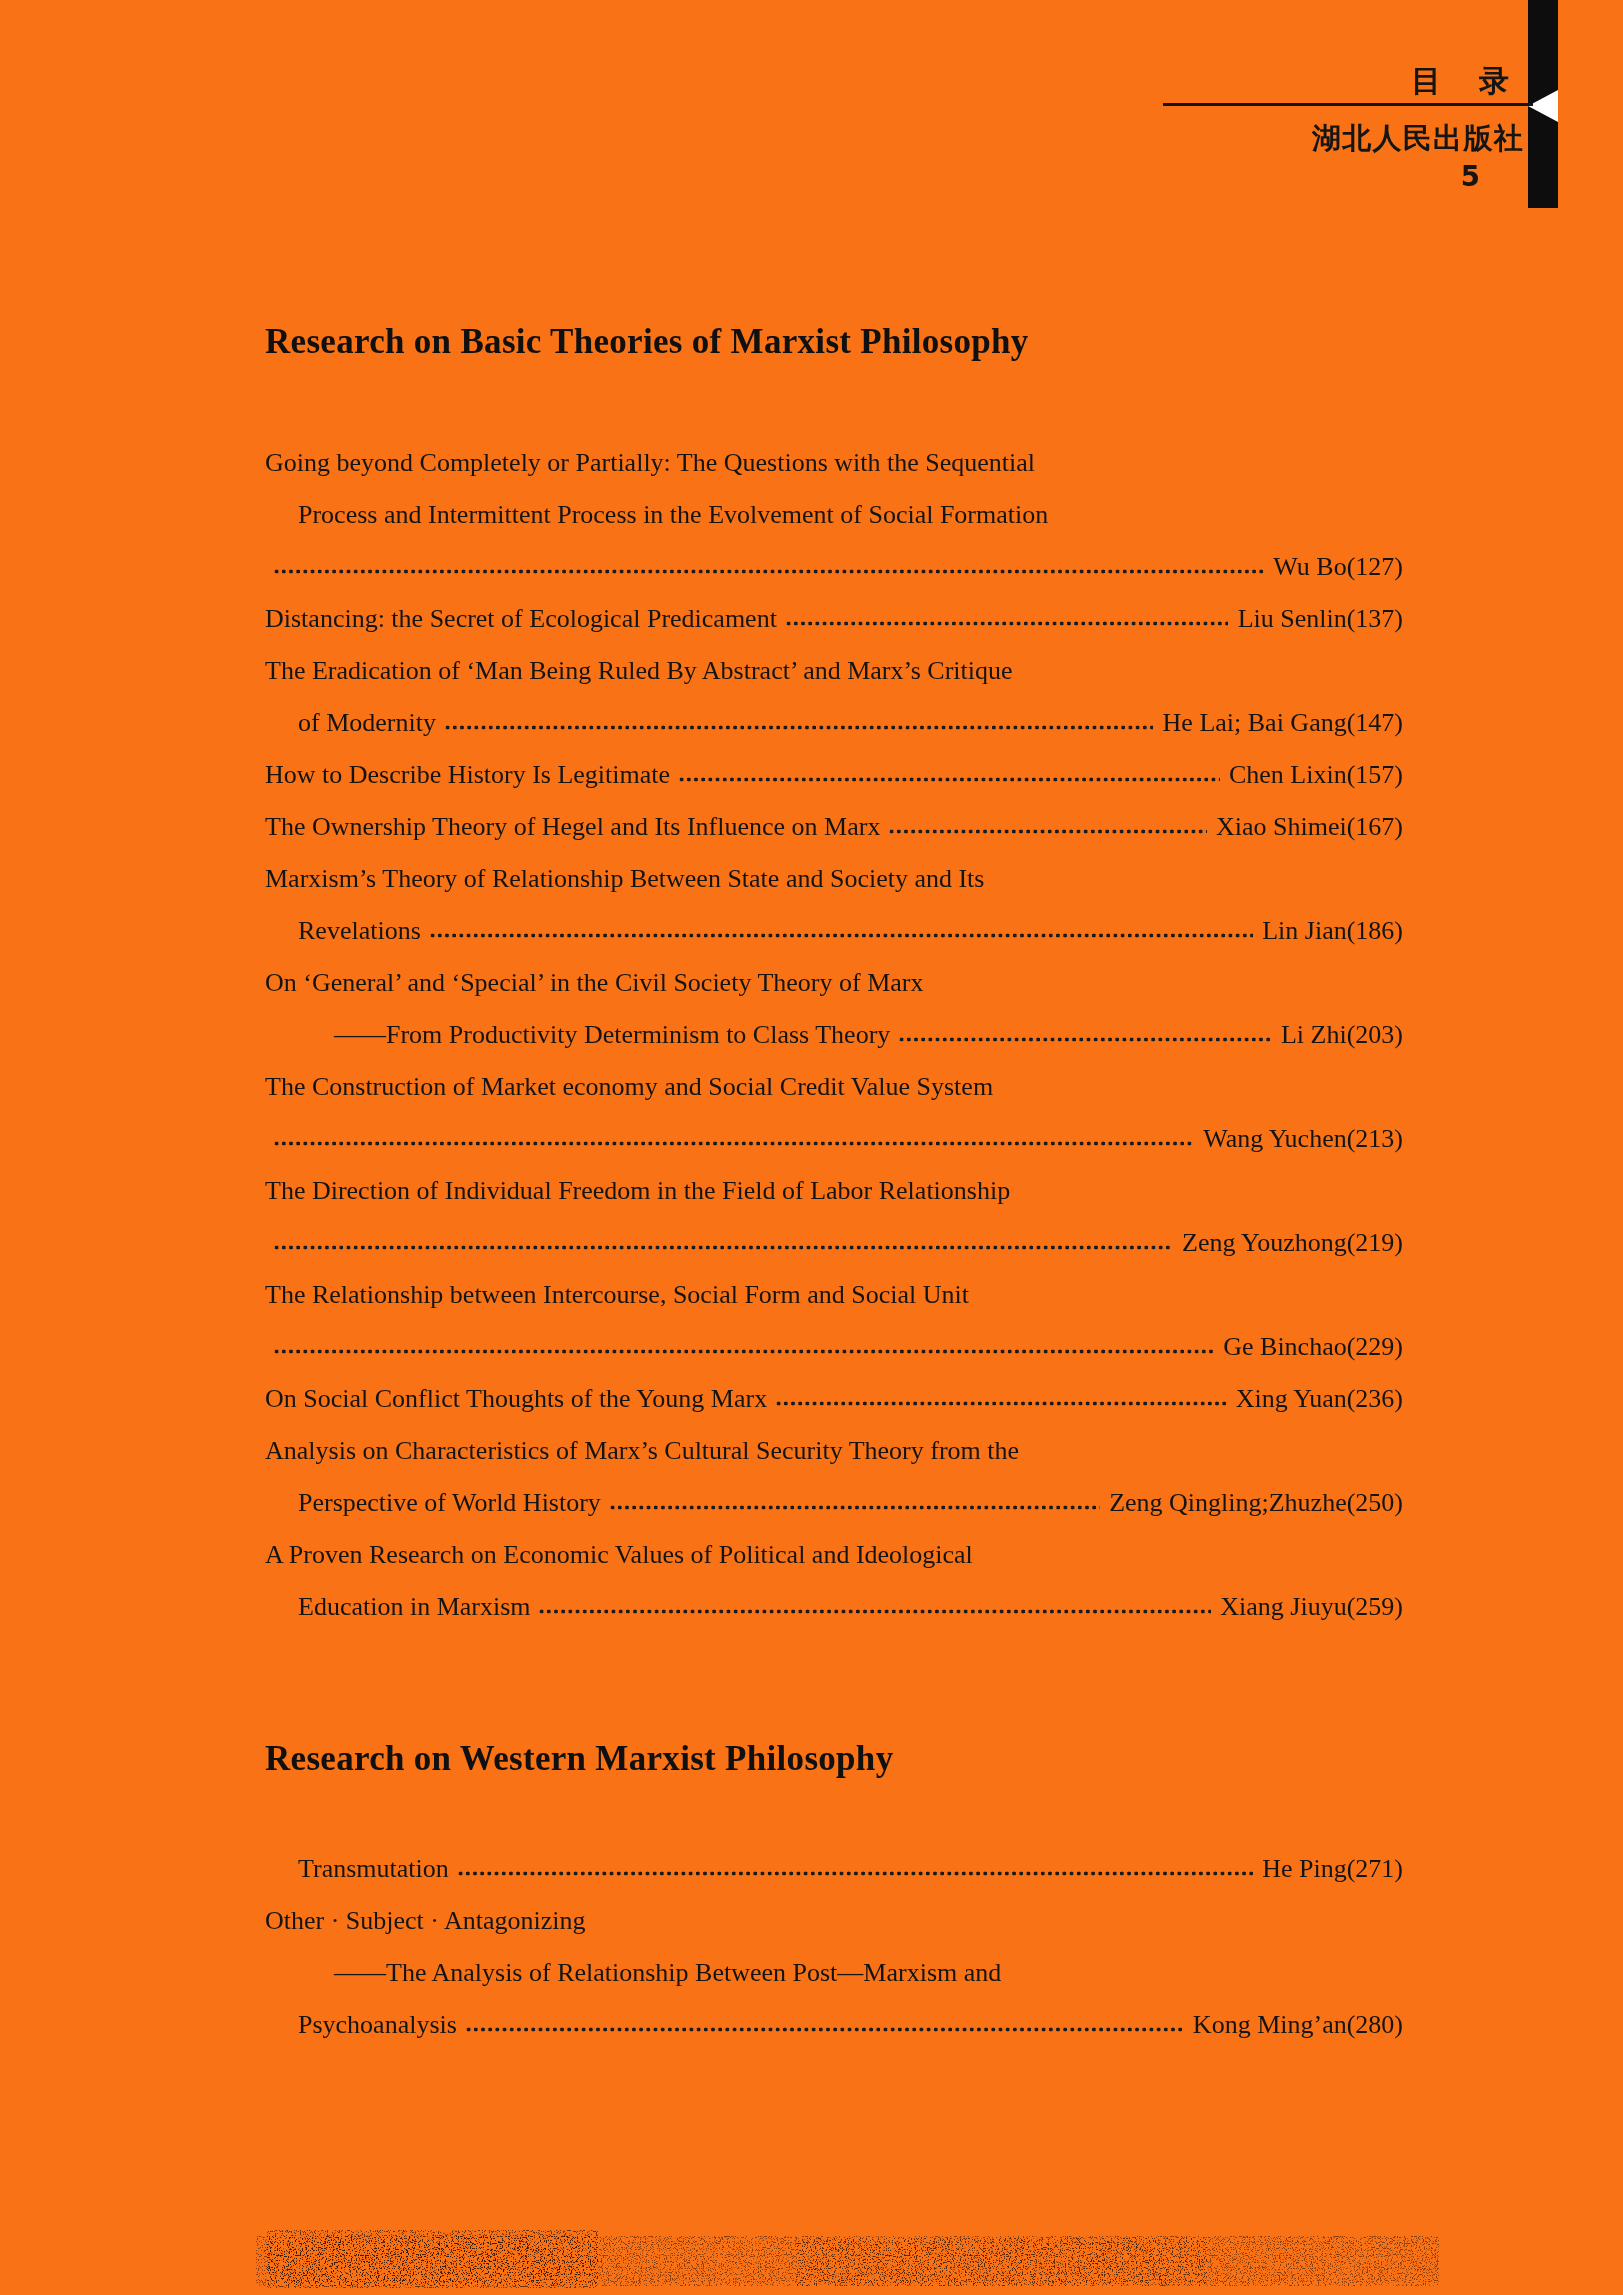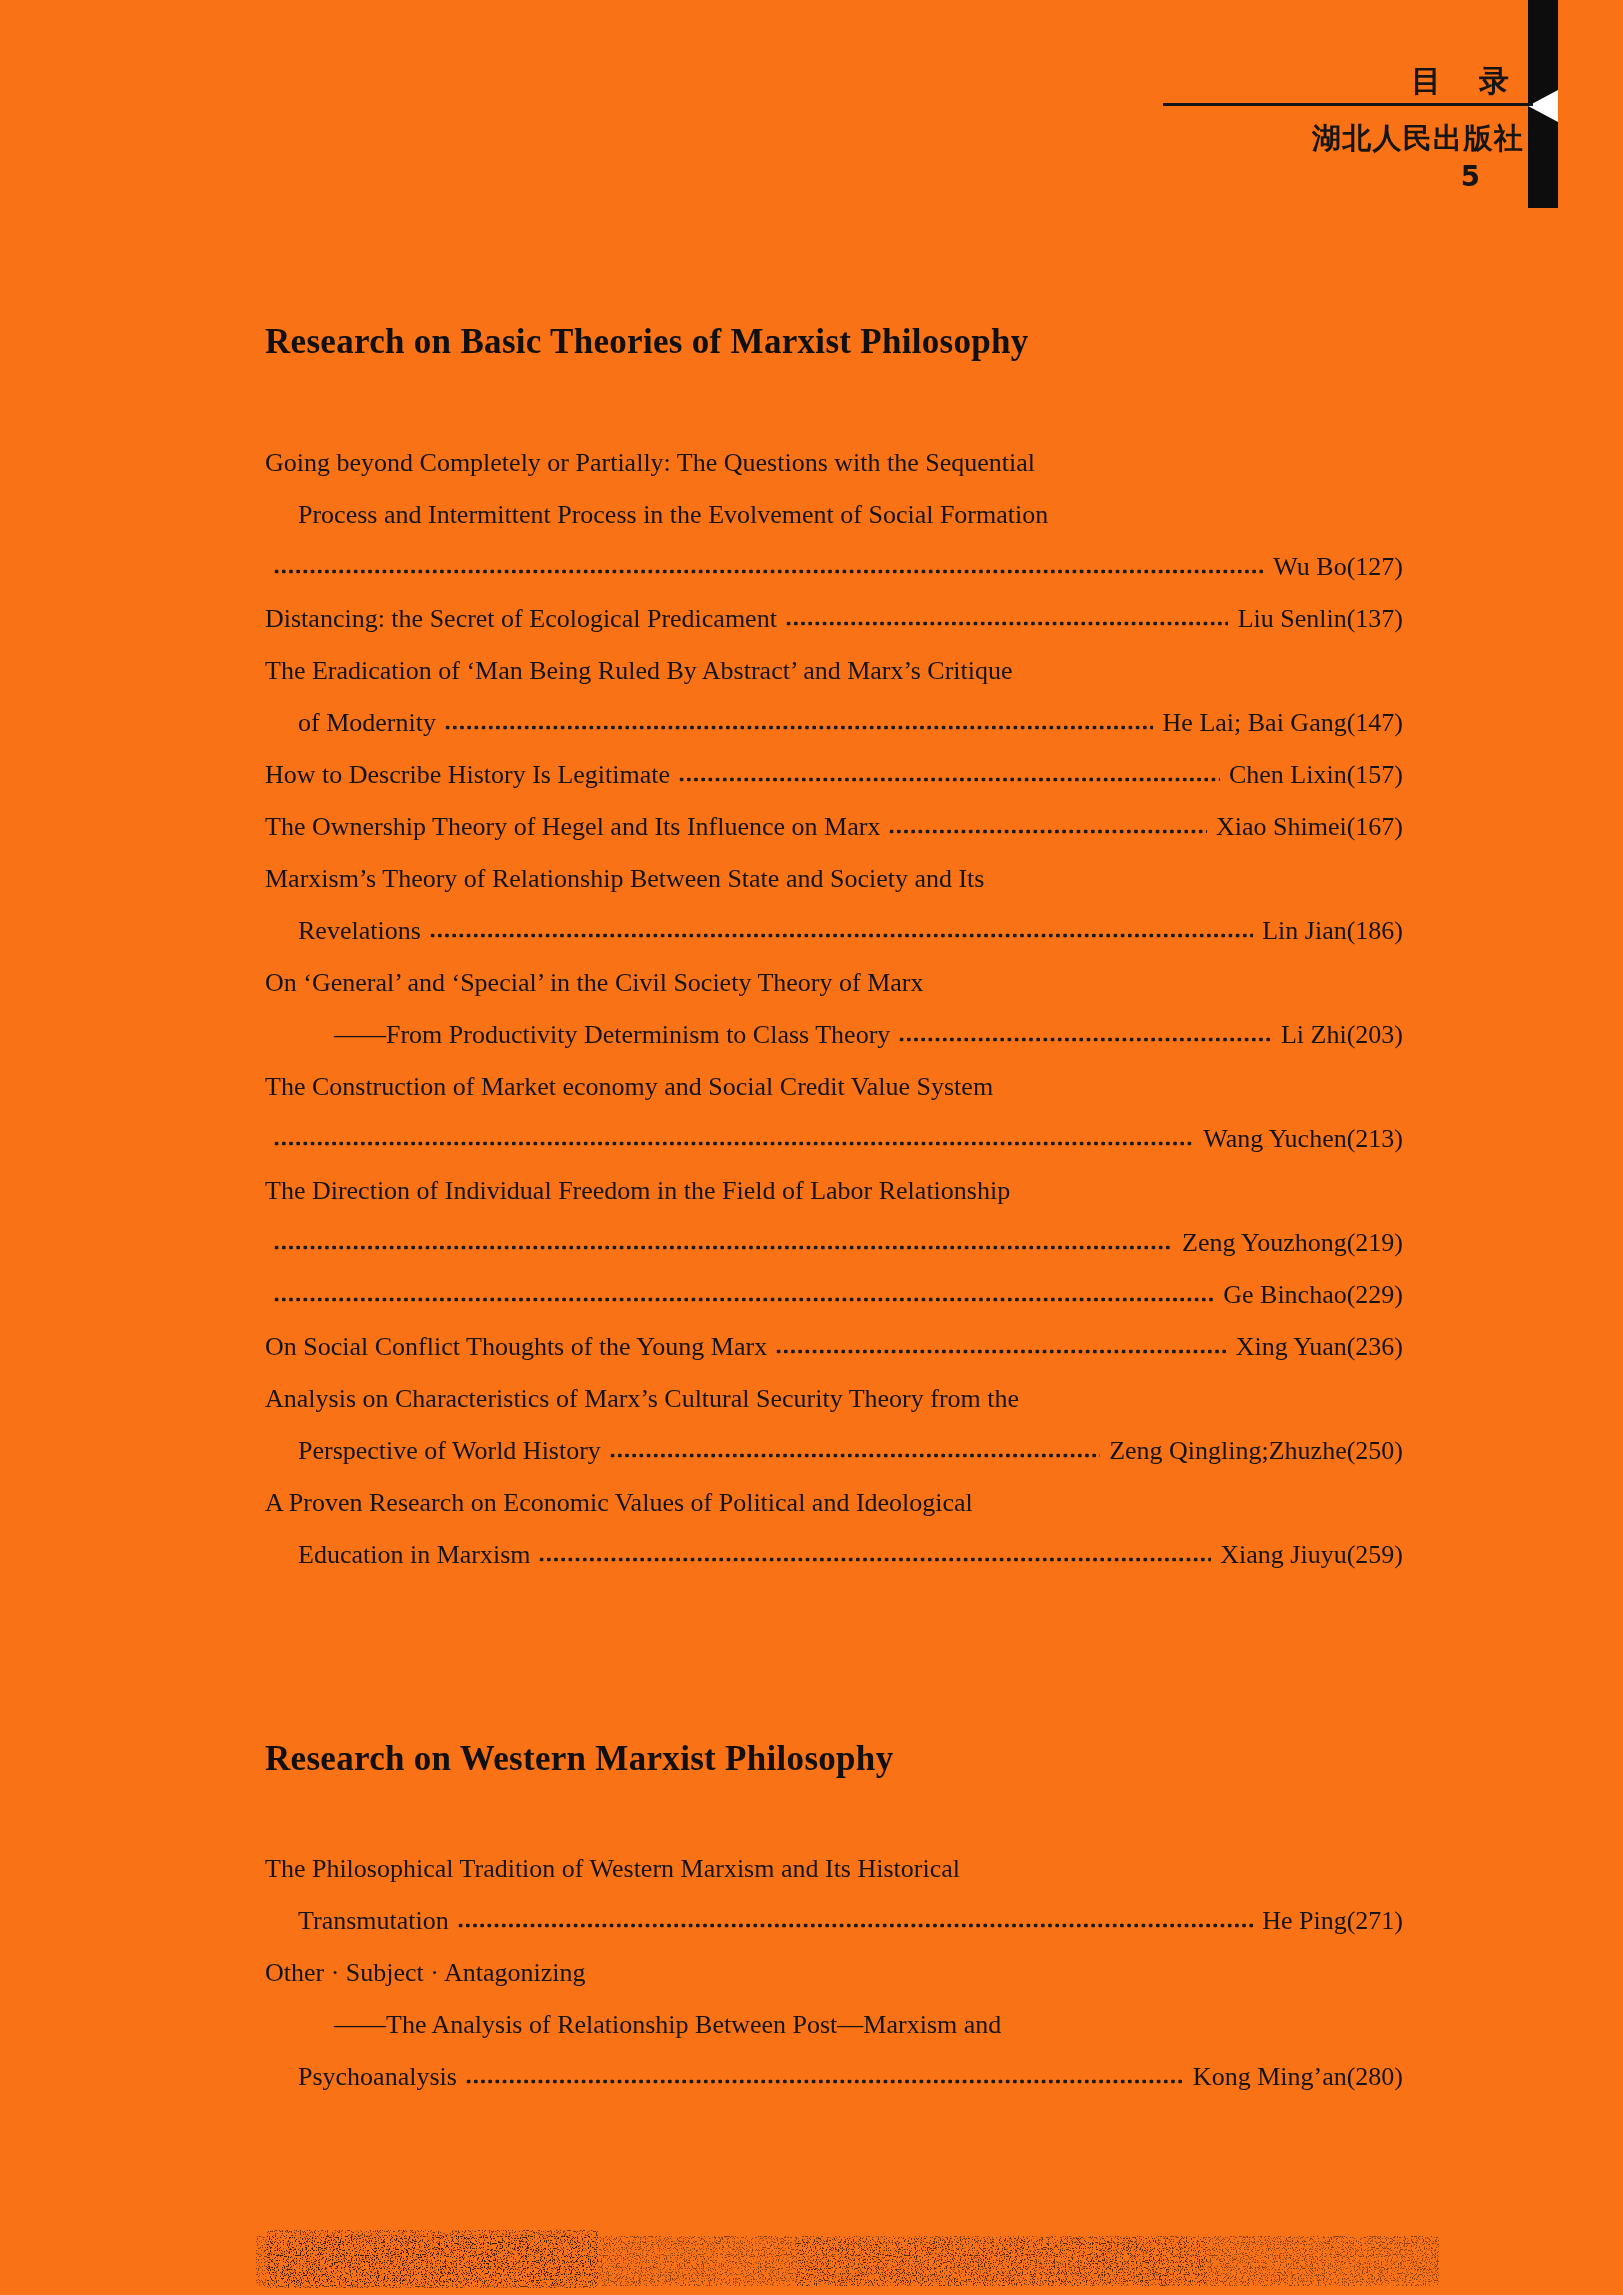--- a/index.html
+++ b/index.html
@@ -161,20 +161,23 @@
       </div>
       <div class="line ind0">
         <span class="t">The Direction of Individual Freedom in the Field of Labor Relationship</span>
       </div>
       <div class="line ind0">
         <span class="t"></span>
         <span class="leader"></span>
         <span class="a">Zeng Youzhong(219)</span>
       </div>
       <div class="line ind0">
+        <span class="t">The Relationship between Intercourse, Social Form and Social Unit</span>
+      </div>
+      <div class="line ind0">
         <span class="t"></span>
         <span class="leader"></span>
         <span class="a">Ge Binchao(229)</span>
       </div>
       <div class="line ind0">
         <span class="t">On Social Conflict Thoughts of the Young Marx</span>
         <span class="leader"></span>
         <span class="a">Xing Yuan(236)</span>
       </div>
       <div class="line ind0">
@@ -190,23 +193,20 @@
       </div>
       <div class="line ind1">
         <span class="t">Education in Marxism</span>
         <span class="leader"></span>
         <span class="a">Xiang Jiuyu(259)</span>
       </div>
     </div>
 
   <h1 class="sec-title sec2-title">Research on Western Marxist Philosophy</h1>
   <div class="toc toc-sec2">
-      <div class="line ind0">
-        <span class="t">The Philosophical Tradition of Western Marxism and Its Historical</span>
-      </div>
       <div class="line ind1">
         <span class="t">Transmutation</span>
         <span class="leader"></span>
         <span class="a">He Ping(271)</span>
       </div>
       <div class="line ind0">
         <span class="t">Other · Subject · Antagonizing</span>
       </div>
       <div class="line ind2">
         <span class="t">——The Analysis of Relationship Between Post—Marxism and</span>

